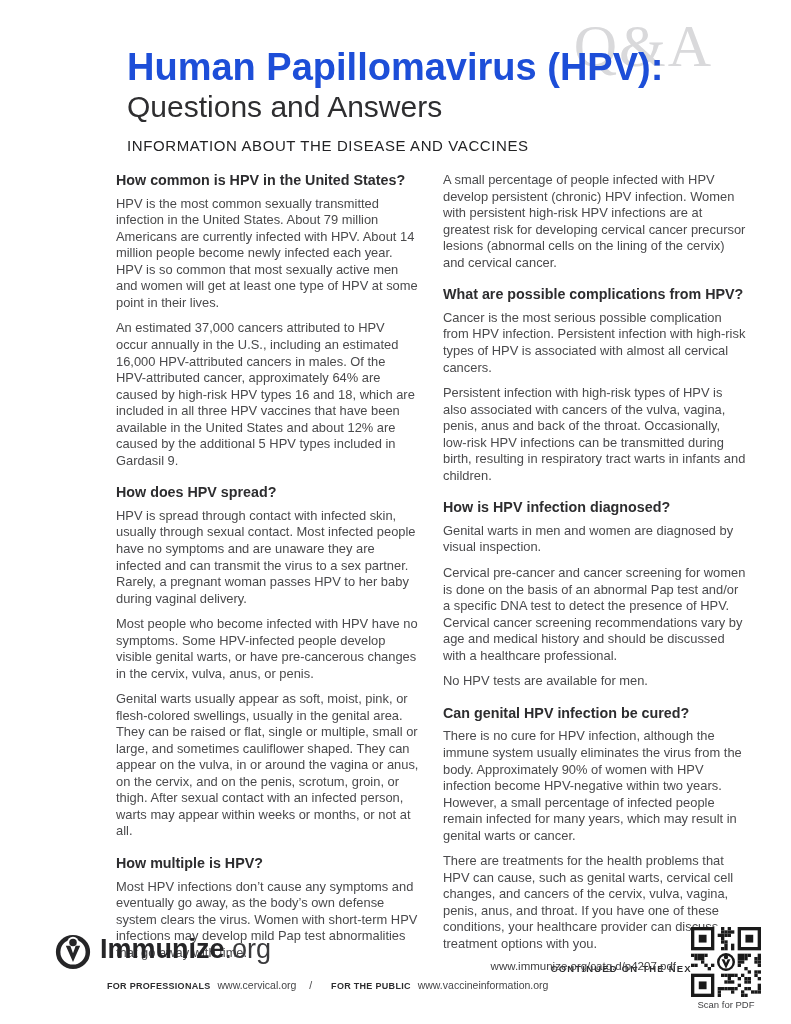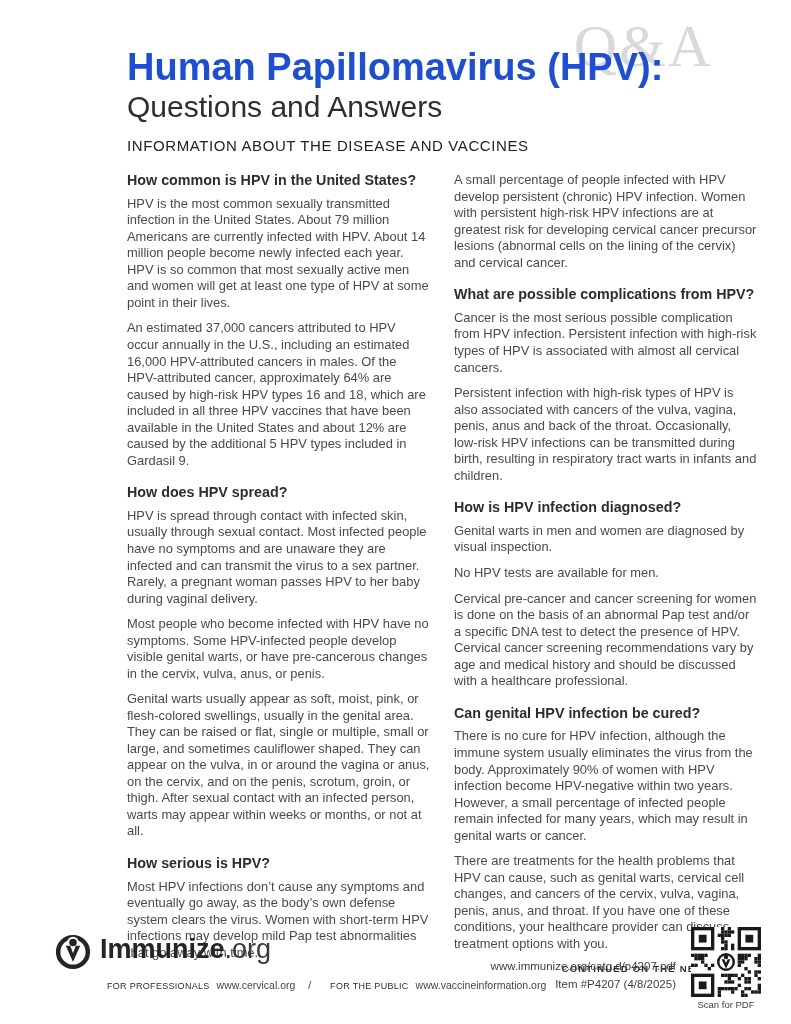--- a/index.html
+++ b/index.html
@@ -12,21 +12,21 @@
   .watermark {
     position:absolute; top:16px; right:78px;
     font-family:"Liberation Serif", serif;
     font-size:60px; line-height:1; color:#d9d9db; letter-spacing:2px;
   }
   .header { position:absolute; left:127px; top:46px; width:560px; }
   .title-line1 { font-size:38px; font-weight:bold; color:#1d4ed8; line-height:1.15; position:relative; z-index:2; }
   .title-line2 { font-size:30px; font-weight:normal; color:#2e2e30; line-height:1.15; position:relative; z-index:2; }
   .subtitle { margin-top:13px; font-size:15px; font-weight:normal; color:#232325; letter-spacing:0.6px; }
   .content {
-    position:absolute; left:127px; top:172px; width:630px;
+    position:absolute; left:116px; top:172px; width:630px;
     display:flex; gap:24px;
   }
   .col { width:303px; }
   .question {
     font-size:14.3px; font-weight:bold; color:#2d2d2f;
     margin-top:15px; margin-bottom:6px; line-height:1.25;
   }
   .question:first-child { margin-top:0; }
   .answer {
     font-size:12.9px; line-height:1.28; color:#4a4a4c;
@@ -40,21 +40,21 @@
   
   .footer-logo { position:absolute; left:55px; top:934px; display:flex; }
   .logo-mark { width:36px; height:36px; margin-right:9px; }
   .logo-text { font-size:27px; color:#252527; }
   .logo-text .bold { font-weight:bold; }
   .logo-text .light { font-weight:normal; color:#3a3a3c; }
   .footer-links {
     position:absolute; left:95px; top:979px; font-size:10.5px; color:#454547;
     white-space:nowrap;
   }
-  .footer-links .lbl { font-weight:normal; font-size:9px; letter-spacing:0.3px; color:#2d2d2f;padding-left:12px; }
+  .footer-links .lbl { font-weight:bold; font-size:9px; letter-spacing:0.3px; color:#2d2d2f;padding-left:12px; }
   .footer-links .url { margin:0 6px 0 4px; }
   .footer-links .sep { margin:0 4px; }
   .footer-right {
     position:absolute; right:115px; top:957px; text-align:right;
     font-size:11.5px; color:#3f3f41; line-height:1.6;
   }
   .qr-wrap { position:absolute; right:29px; top:927px; width:72px; text-align:center;margin-left:21px; }
   .qr-svg { width:70px; height:70px; display:block; margin:0 auto; }
   .qr-caption { font-size:9.5px; color:#3f3f41; margin-top:2px; }
 </style>
@@ -73,33 +73,33 @@
 
   <div class="content">
     <div class="col" id="col-left">
         <h3 class="question">How common is HPV in the United States?</h3>
         <p class="answer">HPV is the most common sexually transmitted infection in the United States. About 79 million Americans are currently infected with HPV. About 14 million people become newly infected each year. HPV is so common that most sexually active men and women will get at least one type of HPV at some point in their lives.</p>
         <p class="answer">An estimated 37,000 cancers attributed to HPV occur annually in the U.S., including an estimated 16,000 HPV-attributed cancers in males. Of the HPV-attributed cancer, approximately 64% are caused by high-risk HPV types 16 and 18, which are included in all three HPV vaccines that have been available in the United States and about 12% are caused by the additional 5 HPV types included in Gardasil 9.</p>
         <h3 class="question">How does HPV spread?</h3>
         <p class="answer">HPV is spread through contact with infected skin, usually through sexual contact. Most infected people have no symptoms and are unaware they are infected and can transmit the virus to a sex partner. Rarely, a pregnant woman passes HPV to her baby during vaginal delivery.</p>
         <p class="answer">Most people who become infected with HPV have no symptoms. Some HPV-infected people develop visible genital warts, or have pre-cancerous changes in the cervix, vulva, anus, or penis.</p>
         <p class="answer">Genital warts usually appear as soft, moist, pink, or flesh-colored swellings, usually in the genital area. They can be raised or flat, single or multiple, small or large, and sometimes cauliflower shaped. They can appear on the vulva, in or around the vagina or anus, on the cervix, and on the penis, scrotum, groin, or thigh. After sexual contact with an infected person, warts may appear within weeks or months, or not at all.</p>
-        <h3 class="question">How serious is HPV?</h3>
+        <h3 class="question">How multiple is HPV?</h3>
         <p class="answer">Most HPV infections don’t cause any symptoms and eventually go away, as the body’s own defense system clears the virus. Women with short-term HPV infections may develop mild Pap test abnormalities that go away with time.</p>
       </div>
     <div class="col" id="col-right">
 
     <p class="answer">A small percentage of people infected with HPV develop persistent (chronic) HPV infection. Women with persistent high-risk HPV infections are at greatest risk for developing cervical cancer precursor lesions (abnormal cells on the lining of the cervix) and cervical cancer.</p>
         <h3 class="question">What are possible complications from HPV?</h3>
         <p class="answer">Cancer is the most serious possible complication from HPV infection. Persistent infection with high-risk types of HPV is associated with almost all cervical cancers.</p>
         <p class="answer">Persistent infection with high-risk types of HPV is also associated with cancers of the vulva, vagina, penis, anus and back of the throat. Occasionally, low-risk HPV infections can be transmitted during birth, resulting in respiratory tract warts in infants and children.</p>
         <h3 class="question">How is HPV infection diagnosed?</h3>
         <p class="answer">Genital warts in men and women are diagnosed by visual inspection.</p>
+        <p class="answer">Cervical pre-cancer and cancer screening for women is done on the basis of an abnormal Pap test and/or a specific DNA test to detect the presence of HPV. Cervical cancer screening recommendations vary by age and medical history and should be discussed with a healthcare professional.</p>
         <p class="answer">No HPV tests are available for men.</p>
-        <p class="answer">Cervical pre-cancer and cancer screening for women is done on the basis of an abnormal Pap test and/or a specific DNA test to detect the presence of HPV. Cervical cancer screening recommendations vary by age and medical history and should be discussed with a healthcare professional.</p>
         <h3 class="question">Can genital HPV infection be cured?</h3>
         <p class="answer">There is no cure for HPV infection, although the immune system usually eliminates the virus from the body. Approximately 90% of women with HPV infection become HPV-negative within two years. However, a small percentage of infected people remain infected for many years, which may result in genital warts or cancer.</p>
         <p class="answer">There are treatments for the health problems that HPV can cause, such as genital warts, cervical cell changes, and cancers of the cervix, vulva, vagina, penis, anus, and throat. If you have one of these conditions, your healthcare provider can discuss treatment options with you.</p>
         <div class="continued"><span>CONTINUED ON THE NEXT PAGE</span> <span class="arrow">▶</span></div>
       </div>
   </div>
 
   <div class="footer-logo">
     <svg class="logo-mark" viewBox="0 0 40 40">
       <circle cx="20" cy="20" r="16.5" fill="none" stroke="#252527" stroke-width="5"></circle>
@@ -115,21 +115,20 @@
   <div class="footer-links">
     <span class="lbl">FOR PROFESSIONALS</span>
     <span class="url">www.cervical.org</span>
     <span class="sep">/</span>
     <span class="lbl">FOR THE PUBLIC</span>
     <span class="url">www.vaccineinformation.org</span>
   </div>
 
   <div class="footer-right">
     <div>www.immunize.org/catg.d/p4207.pdf</div>
-    <div>Item #P4207 (4/8/2025)</div>
   </div>
 
   <div class="qr-wrap">
     <svg class="qr-svg" id="qr-svg" viewBox="0 0 63 63">
       <rect x="0" y="0" width="63" height="63" fill="#ffffff"></rect>
       <g fill="#1a1a1a" id="qr-cells">
           <rect x="27" y="0" width="3" height="3"></rect>
           <rect x="33" y="0" width="3" height="3"></rect>
           <rect x="27" y="3" width="3" height="3"></rect>
           <rect x="30" y="3" width="3" height="3"></rect>

